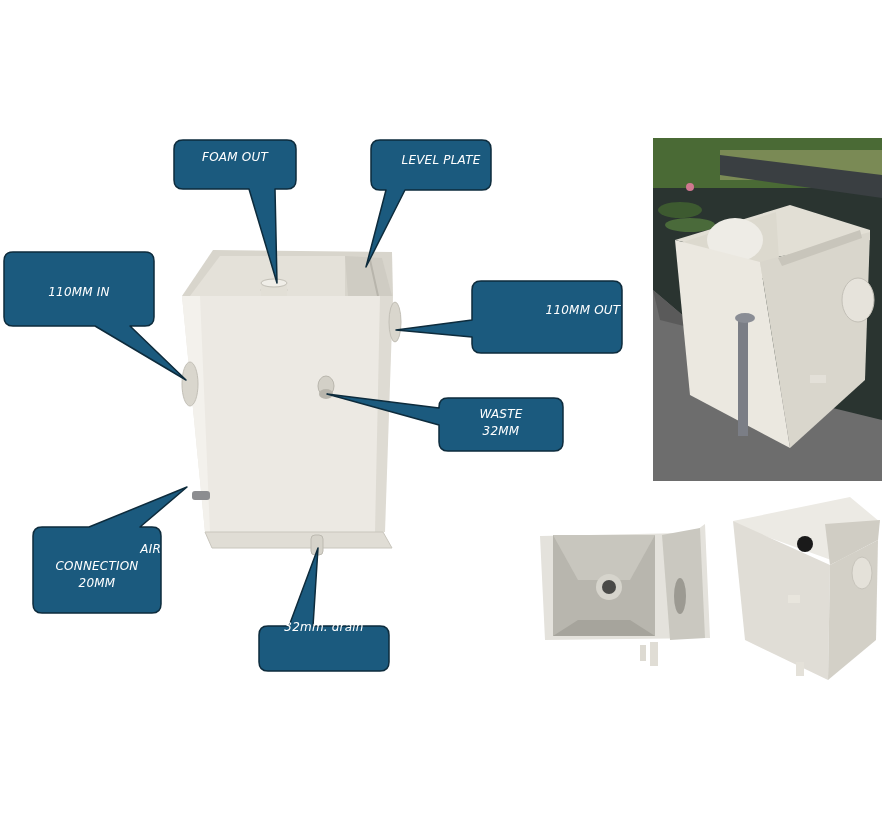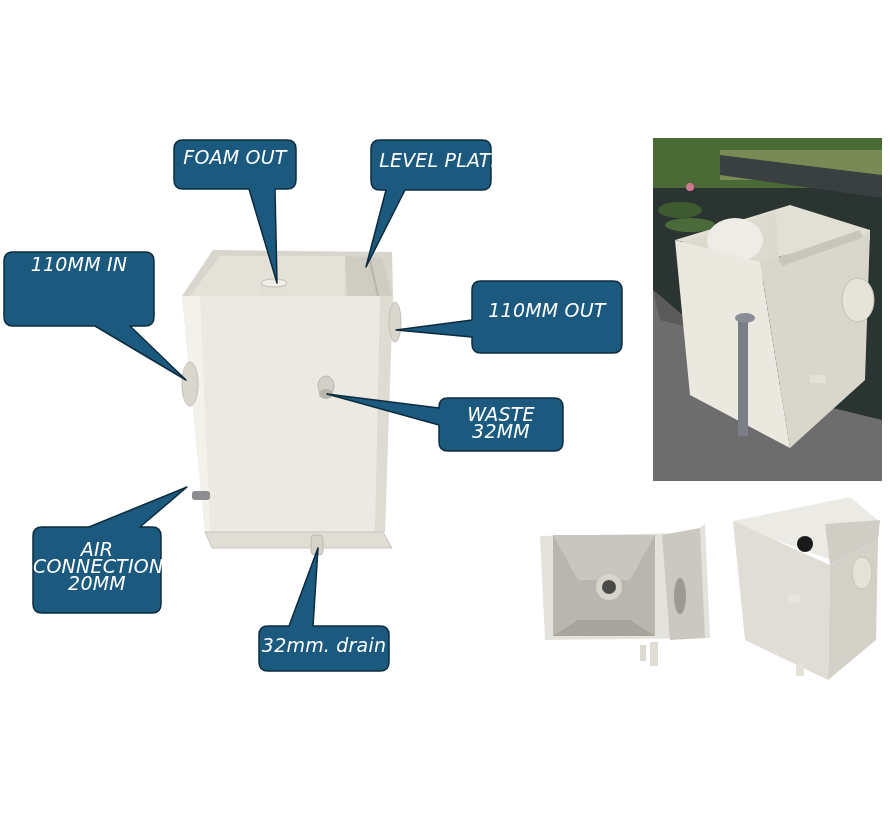--- a/index.html
+++ b/index.html
@@ -1,19 +1,19 @@
 <!DOCTYPE html>
 <html><head>
 <meta charset="utf-8">
 <style>
   html,body{margin:0;padding:0;background:#ffffff;}
   body{width:890px;height:820px;position:relative;overflow:hidden;font-family:"DejaVu Sans",sans-serif;}
   .abs{position:absolute;}
   .callout-svg{position:absolute;left:0;top:0;width:890px;height:820px;pointer-events:none;}
-  .label{position:absolute;color:#ffffff;font-style:italic;font-size:19px;letter-spacing:0.2px;text-align:center;line-height:17px;font-family:"DejaVu Sans",sans-serif;font-weight:normal;}
+  .label{position:absolute;color:#ffffff;font-style:italic;font-size:12px;letter-spacing:0.2px;text-align:center;line-height:17px;font-family:"DejaVu Sans",sans-serif;font-weight:normal;}
 </style>
 </head>
 <body>
 
 <svg class="callout-svg" viewBox="0 0 890 820">
 
   <g>
 
     <polygon points="213,250 392,252 393,296 182,296" fill="#d8d5cc"></polygon>
     <polygon points="220,256 345,256 345,296 190,296" fill="#e4e1d9"></polygon>
@@ -103,24 +103,24 @@
     <polygon points="733,521 830,565 828,680 745,640" fill="#e0ddd6"></polygon>
     <polygon points="830,565 878,540 876,640 828,680" fill="#d3d0c7"></polygon>
     <ellipse cx="862" cy="573" rx="10" ry="16" fill="#e4e1d9" stroke="#c7c4bb"></ellipse>
     <rect x="788" y="595" width="12" height="8" fill="#e8e5dd"></rect>
     <rect x="796" y="662" width="8" height="14" fill="#e4e1d9"></rect>
   </g>
 </svg>
 
 <div class="label" style="left:174px;top:149px;width:122px;">FOAM OUT</div>
 <div class="label" style="left:371px;top:152px;width:140px;">LEVEL PLATE</div>
-<div class="label" style="left:4px;top:256px;width:150px;">110MM IN</div>
-<div class="label" style="left:472px;top:302px;width:150px;">110MM OUT</div>
+<div class="label" style="left:4px;top:284px;width:150px;">110MM IN</div>
+<div class="label" style="left:472px;top:302px;width:150px;padding-left:36px;">110MM OUT</div>
 <div class="abs" style="left:439px;top:406px;width:124px;">
   <div class="label" style="position:static;font-style:italic;">WASTE</div>
   <div class="label" style="position:static;">32MM</div>
 </div>
 <div class="abs" style="left:33px;top:541px;width:128px;">
-  <div class="label" style="position:static;">AIR</div>
+  <div class="label" style="position:static;text-align:right;">AIR</div>
   <div class="label" style="position:static;font-style:italic;">CONNECTION</div>
   <div class="label" style="position:static;">20MM</div>
 </div>
-<div class="label" style="left:259px;top:637px;width:130px;">32mm. drain</div>
+<div class="label" style="left:259px;top:619px;width:130px;">32mm. drain</div>
 
 </body></html>

